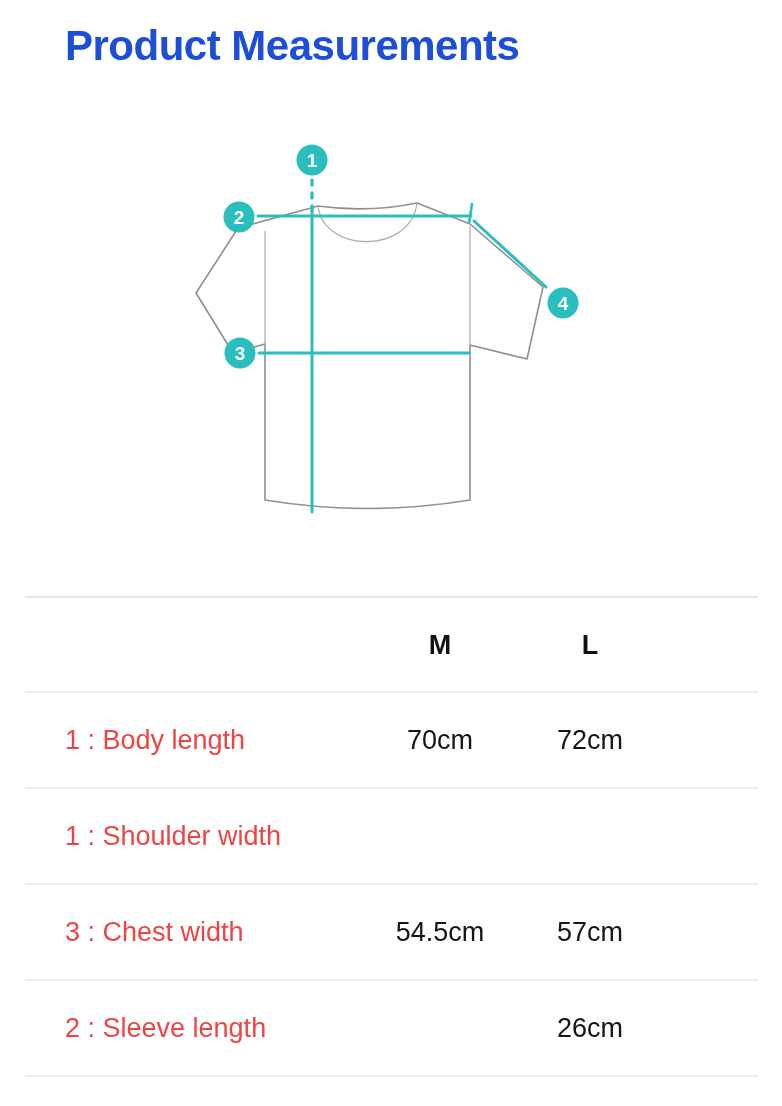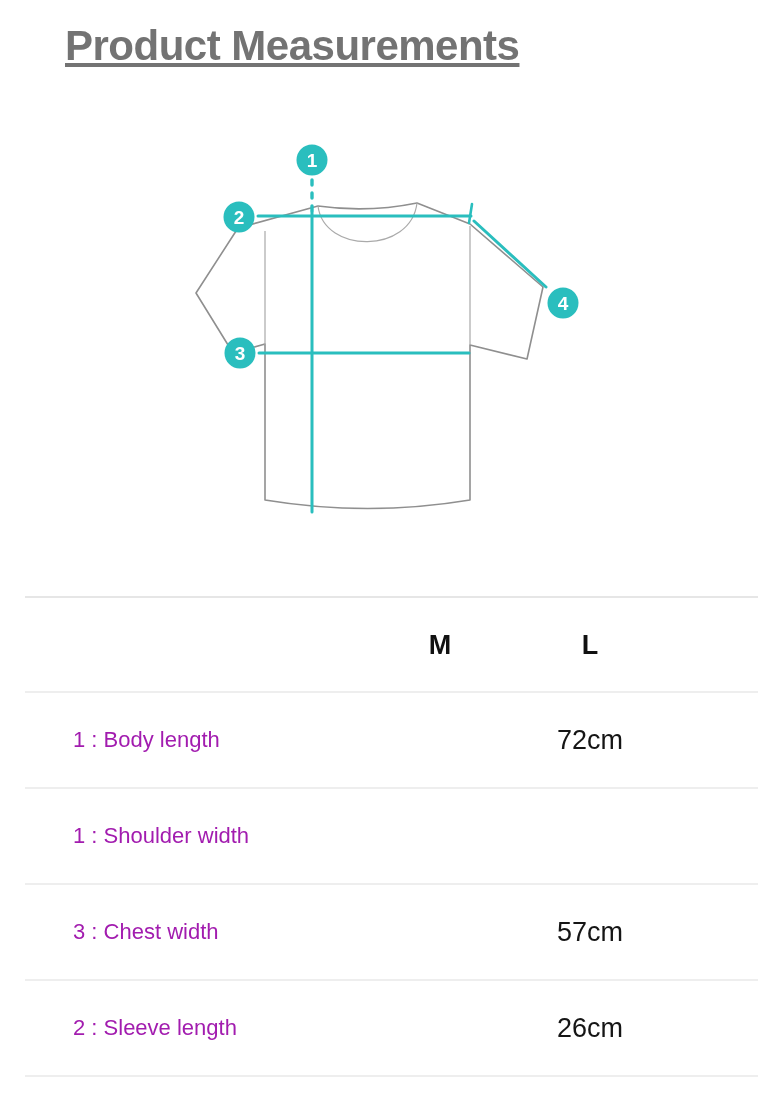--- a/index.html
+++ b/index.html
@@ -5,23 +5,22 @@
   * { margin: 0; padding: 0; box-sizing: border-box; }
   html, body { width: 782px; height: 1106px; background: #ffffff; overflow: hidden; }
   body { position: relative; font-family: "Liberation Sans", "DejaVu Sans", sans-serif; color: #151515; }
 
   .page-title {
     position: absolute;
     left: 65px;
     top: 22px;
     font-size: 42px;
     font-weight: 700;
-    color: #737373;
+    color: #1d4ed8;
     letter-spacing: -0.5px;
-    text-decoration: underline;
   }
 
   .diagram-svg {
     position: absolute;
     left: 0;
     top: 0;
     width: 782px;
     height: 580px;
   }
 
@@ -36,25 +35,24 @@
     position: relative;
     height: 96px;
     border-bottom: 2px solid #eeeeee;
   }
   .trow.thead { height: 95px; }
   .tlabel {
     position: absolute;
     left: 40px;
     top: 50%;
     transform: translateY(-50%);
-    font-size: 22px;
+    font-size: 27px;
     font-weight: 400;
-    color: #a21caf;
+    color: #ef4444;
     white-space: nowrap;
-    margin-left: 8px;
   }
   .tcell {
     position: absolute;
     top: 50%;
     transform: translateY(-50%);
     width: 200px;
     text-align: center;
     font-size: 27px;
     font-weight: 400;
     color: #151515;
@@ -127,29 +125,31 @@
 
 <div class="size-table">
 
   <div class="trow thead">
     <div class="tcell col-m">M</div>
     <div class="tcell col-l">L</div>
   </div>
 
   <div class="trow">
     <div class="tlabel">1 : Body length</div>
+    <div class="tcell col-m">70cm</div>
     <div class="tcell col-l">72cm</div>
   </div>
 
   <div class="trow">
     <div class="tlabel">1 : Shoulder width</div>
   </div>
 
   <div class="trow">
     <div class="tlabel">3 : Chest width</div>
+    <div class="tcell col-m">54.5cm</div>
     <div class="tcell col-l">57cm</div>
   </div>
 
   <div class="trow">
     <div class="tlabel">2 : Sleeve length</div>
     <div class="tcell col-l">26cm</div>
   </div>
 
 </div>
 

